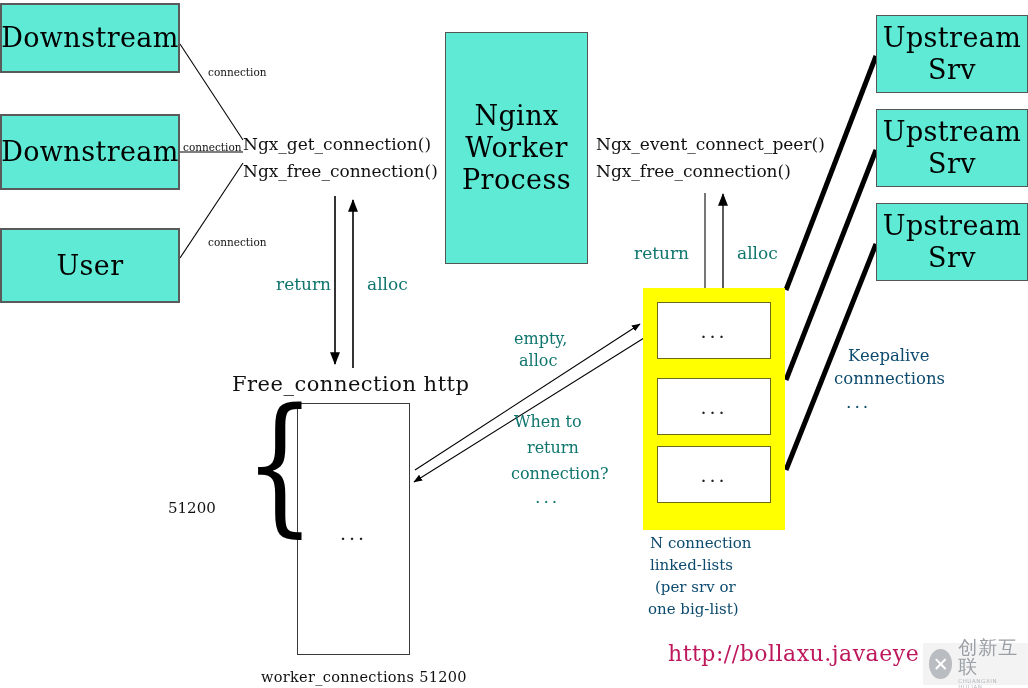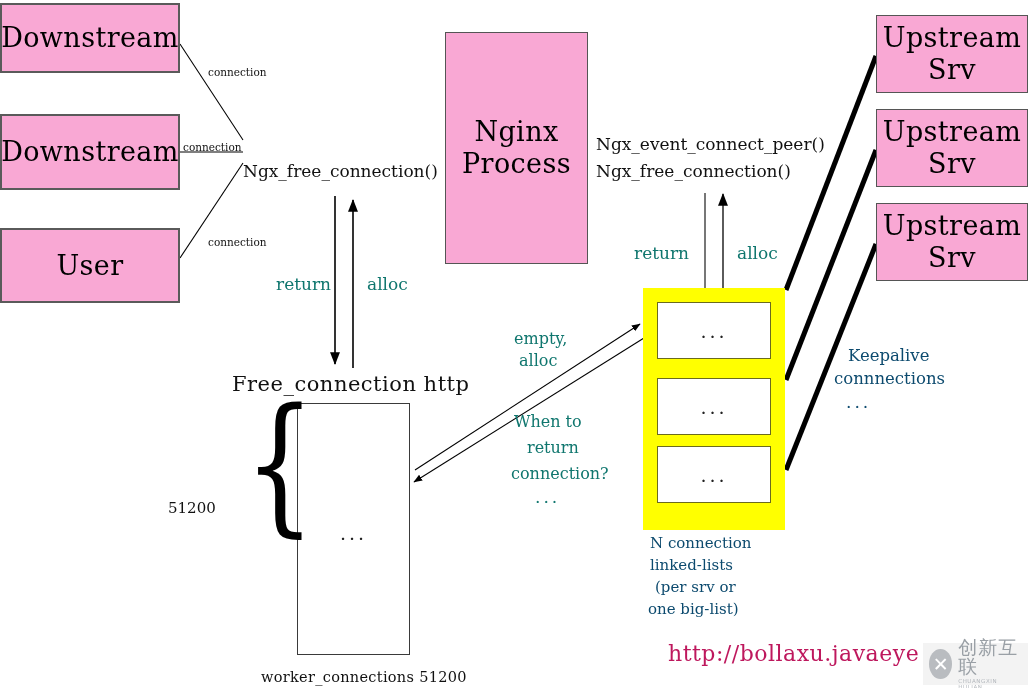--- a/index.html
+++ b/index.html
@@ -23,21 +23,21 @@
     position: absolute;
     left: 0;
     top: 0;
     width: 1028px;
     height: 688px;
     pointer-events: none;
   }
   .box {
     position: absolute;
     border: 2px solid #5a5a5a;
-    background: #f9a8d4;
+    background: #5eead4;
     box-sizing: border-box;
     display: flex;
     align-items: center;
     justify-content: center;
     text-align: center;
     font-family: "DejaVu Serif", "Liberation Serif", serif;
   }
   .box.thin { border: 1px solid #555555; }
   .endpoint-label {
     font-size: 27px;
@@ -216,24 +216,26 @@
   </div>
 
   <div class="box" style="left:0px; top:228px; width:180px; height:75px;">
     <span class="endpoint-label">User</span>
   </div>
 
   <div class="plain-text tiny-label" style="left:208px; top:66px;">connection</div>
   <div class="plain-text tiny-label" style="left:183px; top:141px;">connection</div>
   <div class="plain-text tiny-label" style="left:208px; top:236px;">connection</div>
 
+  <div class="plain-text api-text" style="left:243px; top:131px;">Ngx_get_connection()</div>
   <div class="plain-text api-text" style="left:243px; top:158px;">Ngx_free_connection()</div>
 
   <div class="box thin" style="left:445px; top:32px; width:143px; height:232px; flex-direction:column; line-height:1.22;">
     <span class="endpoint-label">Nginx</span>
+    <span class="endpoint-label">Worker</span>
     <span class="endpoint-label">Process</span>
   </div>
 
   <div class="plain-text api-text" style="left:596px; top:131px;">Ngx_event_connect_peer()</div>
   <div class="plain-text api-text" style="left:596px; top:158px;">Ngx_free_connection()</div>
 
   <div class="plain-text small-note grey-note" style="left:276px; top:274px; font-size:17px;">return</div>
   <div class="plain-text small-note grey-note" style="left:367px; top:274px; font-size:17px;">alloc</div>
 
   <div class="plain-text small-note grey-note" style="left:634px; top:243px; font-size:17px;">return</div>

